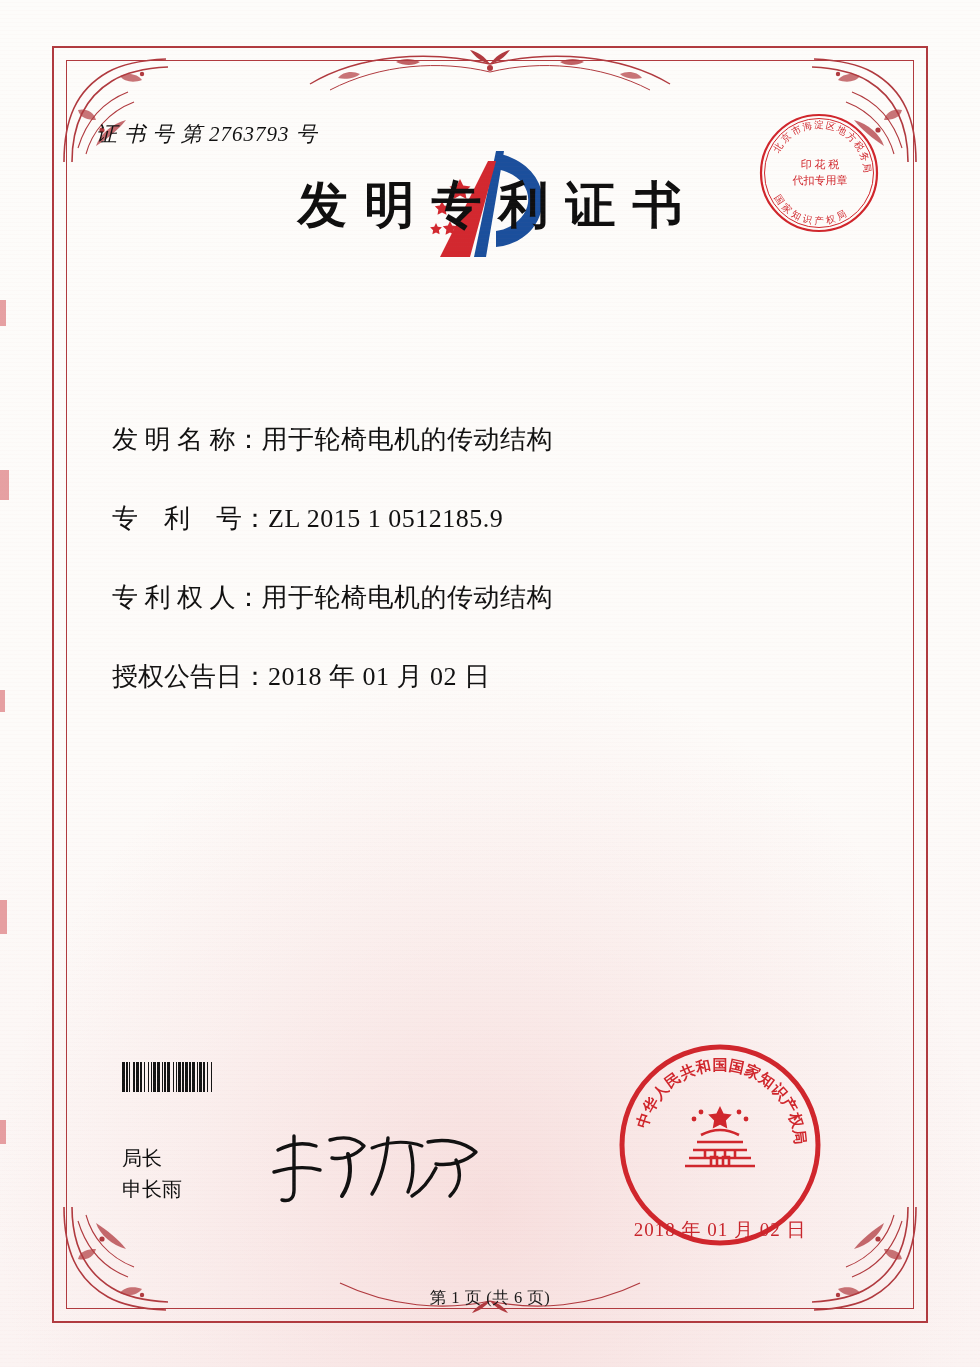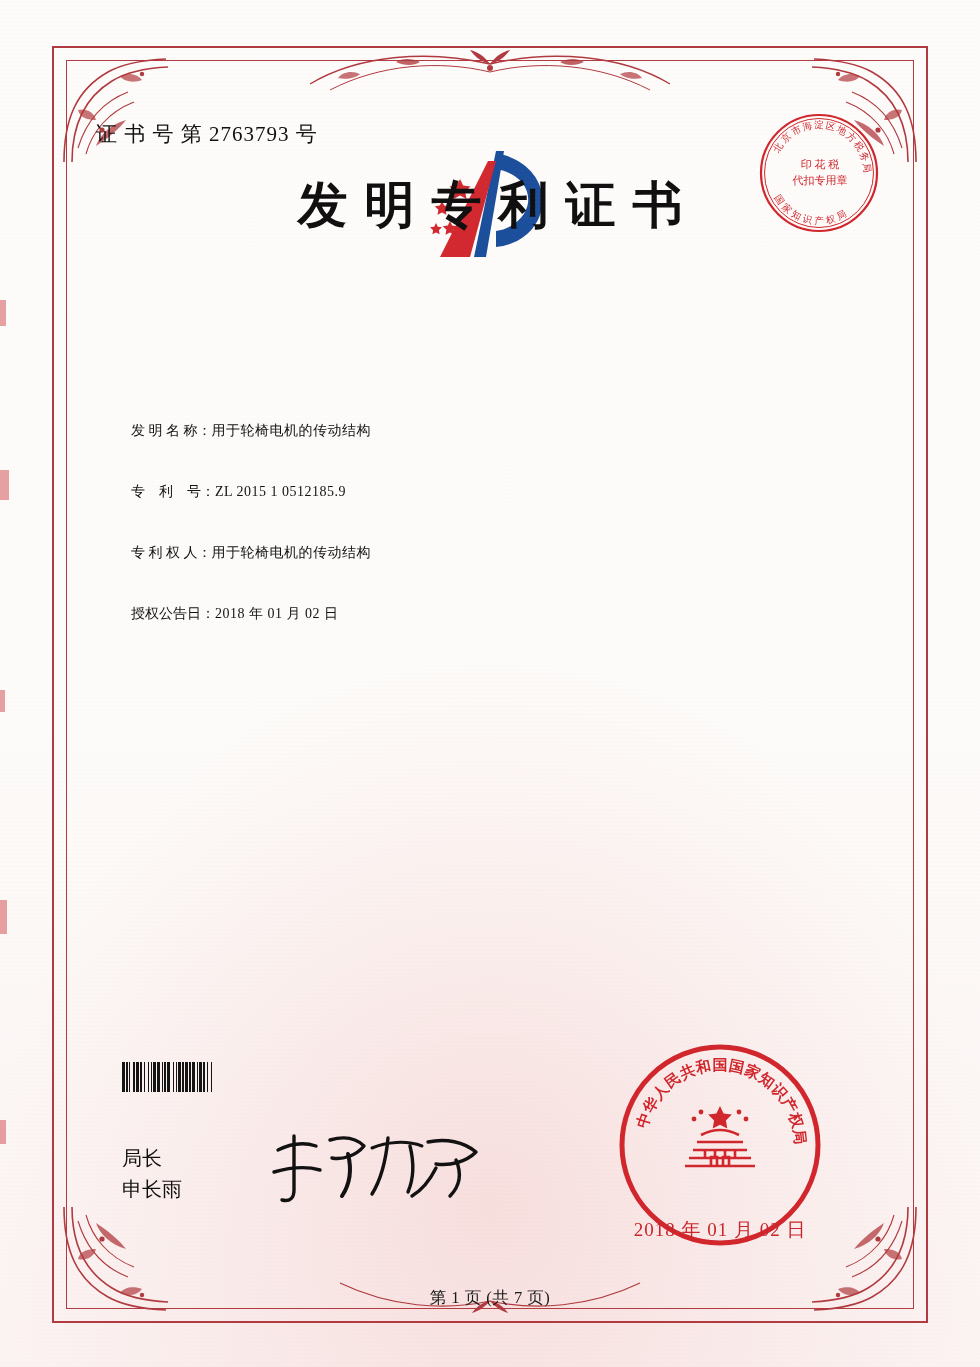--- a/index.html
+++ b/index.html
@@ -100,20 +100,21 @@
   .content {
     position: absolute;
     left: 96px; right: 96px; top: 120px;
   }
 
   .cert-no {
     font-size: 21px;
     letter-spacing: 1px;
     color: #111;
     margin-left: 0px;
+    font-style: italic;
   }
 
   
   .emblem {
     position: absolute;
     left: 50%;
     transform: translateX(-50%);
     top: 145px;
     width: 180px;
     height: 120px;
@@ -144,26 +145,25 @@
   }
   .seal-top svg { width:100%; height:100%; display:block; }
 
   
   .fields {
     position: absolute;
     left: 112px; right: 96px;
     top: 420px;
   }
   .field {
-    font-size: 14px;
+    font-size: 26px;
     line-height: 1.5;
     margin-bottom: 40px;
     color: #111;
     white-space: nowrap;
-    margin-left: 19px;
   }
   .field .label { letter-spacing: 0px; }
   .field .value { letter-spacing: 0.5px; }
 
   
   .paras {
     position: absolute;
     left: 112px; right: 108px;
     top: 820px;
     font-size: 18.5px;
@@ -510,15 +510,15 @@
         <text x="105" y="30" text-anchor="middle" transform="rotate(36 105 105)">知</text>
         <text x="105" y="30" text-anchor="middle" transform="rotate(48 105 105)">识</text>
         <text x="105" y="30" text-anchor="middle" transform="rotate(60 105 105)">产</text>
         <text x="105" y="30" text-anchor="middle" transform="rotate(72 105 105)">权</text>
         <text x="105" y="30" text-anchor="middle" transform="rotate(84 105 105)">局</text>
       </g>
     </svg>
   </div>
   <div class="seal-date">2018 年 01 月 02 日</div>
 
-  <div class="footer">第 1 页 (共 7 页)</div>
+  <div class="footer">第 1 页 (共 6 页)</div>
 
 </div>
 
 </body></html>

